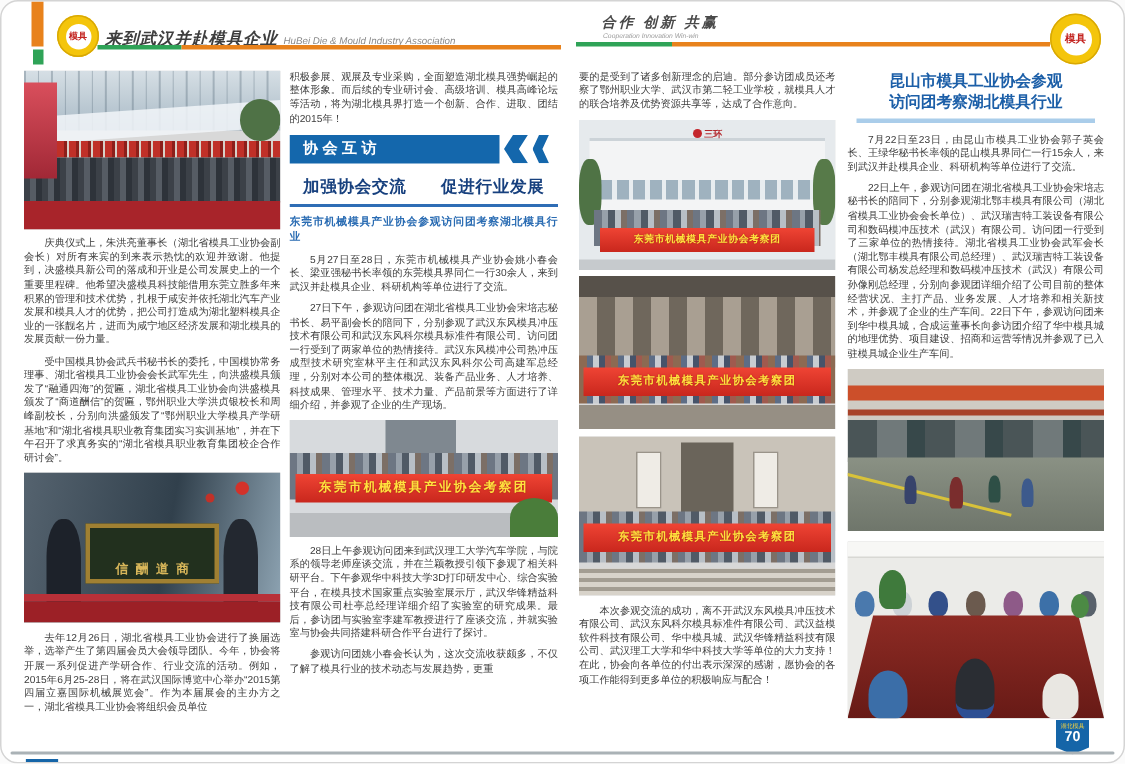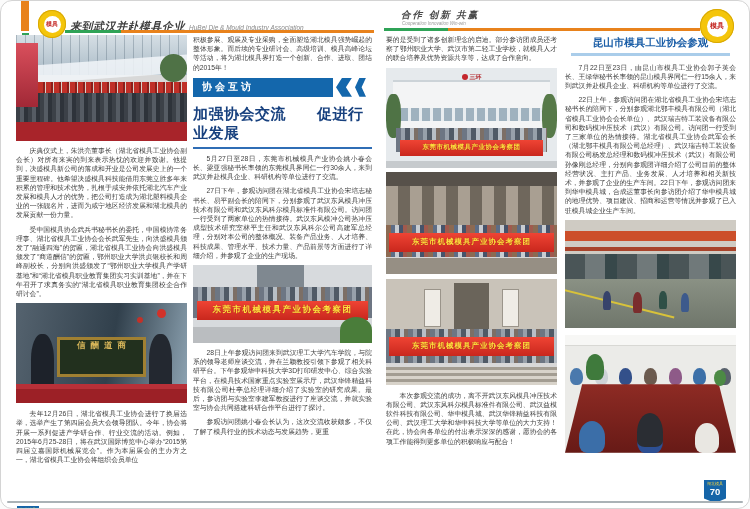--- a/index.html
+++ b/index.html
@@ -21,35 +21,35 @@
   .rule{position:absolute;height:2.5px;}
   .rule-green-l{left:64px;top:29px;width:56px;background:#2fa357;}
   .rule-orange-l{left:120px;top:29px;width:253px;background:#e8821c;}
   .slogan-cn{position:absolute;left:400px;top:8px;font-size:9.5px;font-weight:bold;font-style:italic;color:#4a4a4a;letter-spacing:2px;}
   .slogan-en{position:absolute;left:401px;top:20px;font-size:4.5px;font-style:italic;color:#999;}
   .rule-green-r{left:383px;top:27px;width:64px;background:#2fa357;}
   .rule-orange-r{left:447px;top:27px;width:252px;background:#e8821c;}
   .bottom-rule{position:absolute;left:6px;right:6px;top:500px;height:2px;background:#aab2b6;border-radius:2px;}
 
   
-  .col{position:absolute;top:34px;overflow:hidden;}
+  .col{position:absolute;top:46px;overflow:hidden;}
   .col1{left:15px;width:171px;height:442px;}
   .col2{left:192px;width:179px;height:442px;}
   .col3{left:385px;width:171px;height:442px;}
   .col4{left:564px;width:171px;height:442px;}
   .bt{font-size:6.8px;line-height:9.2px;color:#3d3d3d;text-align:justify;margin:0 0 5px 0;}
   .indent{text-indent:2em;}
 
   .section-banner{position:relative;height:19px;margin:6px 0 8px 0;display:flex;align-items:flex-end;}
   .sb-bar{background:#1467ac;height:19px;width:140px;display:flex;align-items:center;}
   .sb-label{color:#fff;font-weight:bold;font-size:10px;letter-spacing:3px;padding-left:9px;}
   .chev{display:inline-block;height:19px;background:#1467ac;margin-left:3px;}
   .chev1{width:16px;clip-path:polygon(100% 0,38% 0,0 50%,38% 100%,100% 100%,62% 50%);}
   .chev2{width:11px;clip-path:polygon(100% 0,40% 0,0 50%,40% 100%,100% 100%,60% 50%);}
-  .col2-heading{font-size:15px;font-weight:bold;color:#17407e;text-align:left;margin:2px 0 4px 0;letter-spacing:.5px;}
+  .col2-heading{font-size:11px;font-weight:bold;color:#17407e;text-align:center;margin:2px 0 4px 0;letter-spacing:.5px;}
   .heading-rule{height:2px;background:#2f6db5;margin-bottom:5px;}
   .col2-subheading{font-size:7.2px;font-weight:bold;color:#2a6cb3;text-align:justify;letter-spacing:.3px;margin-bottom:6px;}
   .col4-title{font-size:10.5px;font-weight:bold;color:#1c5fa8;text-align:center;line-height:14px;}
   .col4-title-rule{height:2.5px;background:#aacdea;margin:4px 6px 7px 6px;}
 
   
   .page-badge{position:absolute;width:22px;height:22px;background:#1565a8;clip-path:polygon(0 0,100% 0,100% 80%,50% 100%,0 80%);display:flex;flex-direction:column;align-items:center;justify-content:flex-start;padding-top:1px;}
   .badge-left{left:16px;top:505px;}
   .badge-right{left:703px;top:479px;}
   .badge-label{font-size:4px;color:#f3d13e;line-height:5px;}
@@ -71,21 +71,21 @@
   .tree1{right:0;top:18%;width:16%;height:26%;background:#4f7246;border-radius:50%;}
 
   .photo2{height:100px;margin:2px 0 6px 0;}
   .bg2{inset:0;background:linear-gradient(100deg,#55636f,#31404c 55%,#8fa5b4);}
   .lantern2{right:12%;top:6%;width:9px;height:9px;border-radius:50%;background:#d3322a;}
   .lantern2b{right:26%;top:14%;width:6px;height:6px;border-radius:50%;background:#c23128;}
   .man2a{left:9%;bottom:13%;width:13%;height:56%;background:#1d222a;border-radius:45% 45% 0 0;}
   .man2b{right:9%;bottom:13%;width:13%;height:56%;background:#232830;border-radius:45% 45% 0 0;}
   .table2{left:0;right:0;bottom:0;height:14%;background:#9c2026;}
   .table2b{left:0;right:0;bottom:14%;height:5%;background:#b83038;}
-  .plaque{position:absolute;left:24%;right:24%;top:34%;height:34%;background:#22301e;border:3px solid #a08032;display:flex;align-items:flex-start;justify-content:center;}
+  .plaque{position:absolute;left:24%;right:24%;top:34%;height:34%;background:#22301e;border:3px solid #a08032;display:flex;align-items:flex-end;justify-content:center;}
   .plaque span{color:#d9b75a;font-size:8.5px;font-weight:bold;letter-spacing:5px;text-indent:5px;}
 
   .photo3{height:78px;margin:2px 0 5px 0;}
   .bld3{inset:0 0 20% 0;background:#d7dadd;}
   .door3{left:36%;width:26%;top:0;height:60%;background:#7f8890;}
   .crowd3{left:0;right:0;top:28%;height:40%;}
   .banner3{top:46%;height:24%;font-size:8.5px;letter-spacing:1.5px;}
   .ground3{left:0;right:0;bottom:0;height:20%;background:#babdc0;}
   .bush3{right:0;bottom:0;width:18%;height:34%;background:#4a7d3a;border-radius:50% 50% 0 0;}
 
@@ -202,20 +202,21 @@
     <p class="bt">积极参展、观展及专业采购，全面塑造湖北模具强势崛起的整体形象。而后续的专业研讨会、高级培训、模具高峰论坛等活动，将为湖北模具界打造一个创新、合作、进取、团结的2015年！</p>
     <div class="section-banner">
       <span class="sb-bar">
           <span class="sb-label">协会互访</span>
         </span>
       <span class="chev chev1"></span>
       <span class="chev chev2"></span>
     </div>
     <div class="col2-heading">加强协会交流　　促进行业发展</div>
     <div class="heading-rule"></div>
+    <div class="col2-subheading">东莞市机械模具产业协会参观访问团考察湖北模具行业</div>
     <p class="bt indent">5月27日至28日，东莞市机械模具产业协会姚小春会长、梁亚强秘书长率领的东莞模具界同仁一行30余人，来到武汉并赴模具企业、科研机构等单位进行了交流。</p>
     <p class="bt indent">27日下午，参观访问团在湖北省模具工业协会宋培志秘书长、易平副会长的陪同下，分别参观了武汉东风模具冲压技术有限公司和武汉东风科尔模具标准件有限公司。访问团一行受到了两家单位的热情接待。武汉东风模冲公司热冲压成型技术研究室林平主任和武汉东风科尔公司高建军总经理，分别对本公司的整体概况、装备产品业务、人才培养、科技成果、管理水平、技术力量、产品前景等方面进行了详细介绍，并参观了企业的生产现场。</p>
     <div class="photo photo3">
       <div class="l bld3"></div>
         <div class="l door3"></div>
         <div class="crowd crowd3"></div>
       <div class="red-banner banner3">
           <span>东莞市机械模具产业协会考察团</span>
         </div>
       <div class="l ground3"></div>
@@ -261,20 +262,21 @@
       <div class="red-banner banner6">
           <span>东莞市机械模具产业协会考察团</span>
         </div>
       <div class="l steps6"></div>
     </div>
     <p class="bt indent">本次参观交流的成功，离不开武汉东风模具冲压技术有限公司、武汉东风科尔模具标准件有限公司、武汉益模软件科技有限公司、华中模具城、武汉华锋精益科技有限公司、武汉理工大学和华中科技大学等单位的大力支持！在此，协会向各单位的付出表示深深的感谢，愿协会的各项工作能得到更多单位的积极响应与配合！</p>
   </div>
 
   <div class="col col4">
     <div class="col4-title">昆山市模具工业协会参观</div>
+    <div class="col4-title">访问团考察湖北模具行业</div>
     <div class="col4-title-rule"></div>
     <p class="bt indent">7月22日至23日，由昆山市模具工业协会郭子英会长、王绿华秘书长率领的昆山模具界同仁一行15余人，来到武汉并赴模具企业、科研机构等单位进行了交流。</p>
     <p class="bt indent">22日上午，参观访问团在湖北省模具工业协会宋培志秘书长的陪同下，分别参观湖北鄂丰模具有限公司（湖北省模具工业协会会长单位）、武汉瑞吉特工装设备有限公司和数码模冲压技术（武汉）有限公司。访问团一行受到了三家单位的热情接待。湖北省模具工业协会武军会长（湖北鄂丰模具有限公司总经理）、武汉瑞吉特工装设备有限公司杨发总经理和数码模冲压技术（武汉）有限公司孙像刚总经理，分别向参观团详细介绍了公司目前的整体经营状况、主打产品、业务发展、人才培养和相关新技术，并参观了企业的生产车间。22日下午，参观访问团来到华中模具城，合成运董事长向参访团介绍了华中模具城的地理优势、项目建设、招商和运营等情况并参观了已入驻模具城企业生产车间。</p>
     <div class="photo photo7">
       <div class="l ceil7"></div>
         <div class="l beam7a"></div>
         <div class="l beam7b"></div>
       <div class="l mach7"></div>
         <div class="l floor7"></div>
         <div class="l line7"></div>

